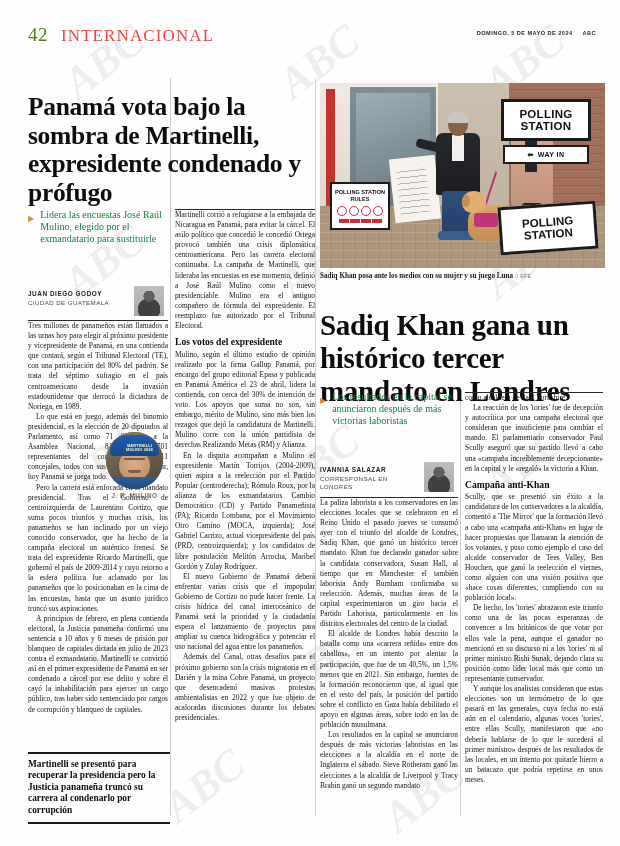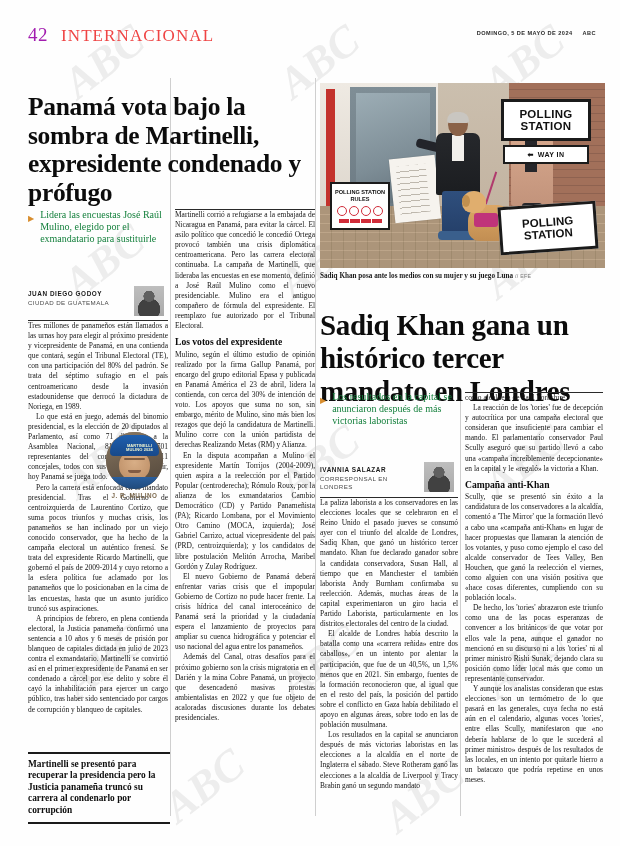--- a/index.html
+++ b/index.html
@@ -38,21 +38,21 @@
   .masthead {
     position: absolute;
     left: 28px;
     top: 24px;
     right: 24px;
     height: 22px;
   }
   .folio {
     font-family: "Liberation Serif", serif;
     font-size: 19px;
-    color: #a21caf;
+    color: #4d7c0f;
     letter-spacing: 0.5px;
   }
   .section-name {
     font-family: "Liberation Serif", serif;
     font-size: 17px;
     letter-spacing: 1.1px;
     color: #ef4444;
     margin-left: 9px;
   }
   .dateline {

